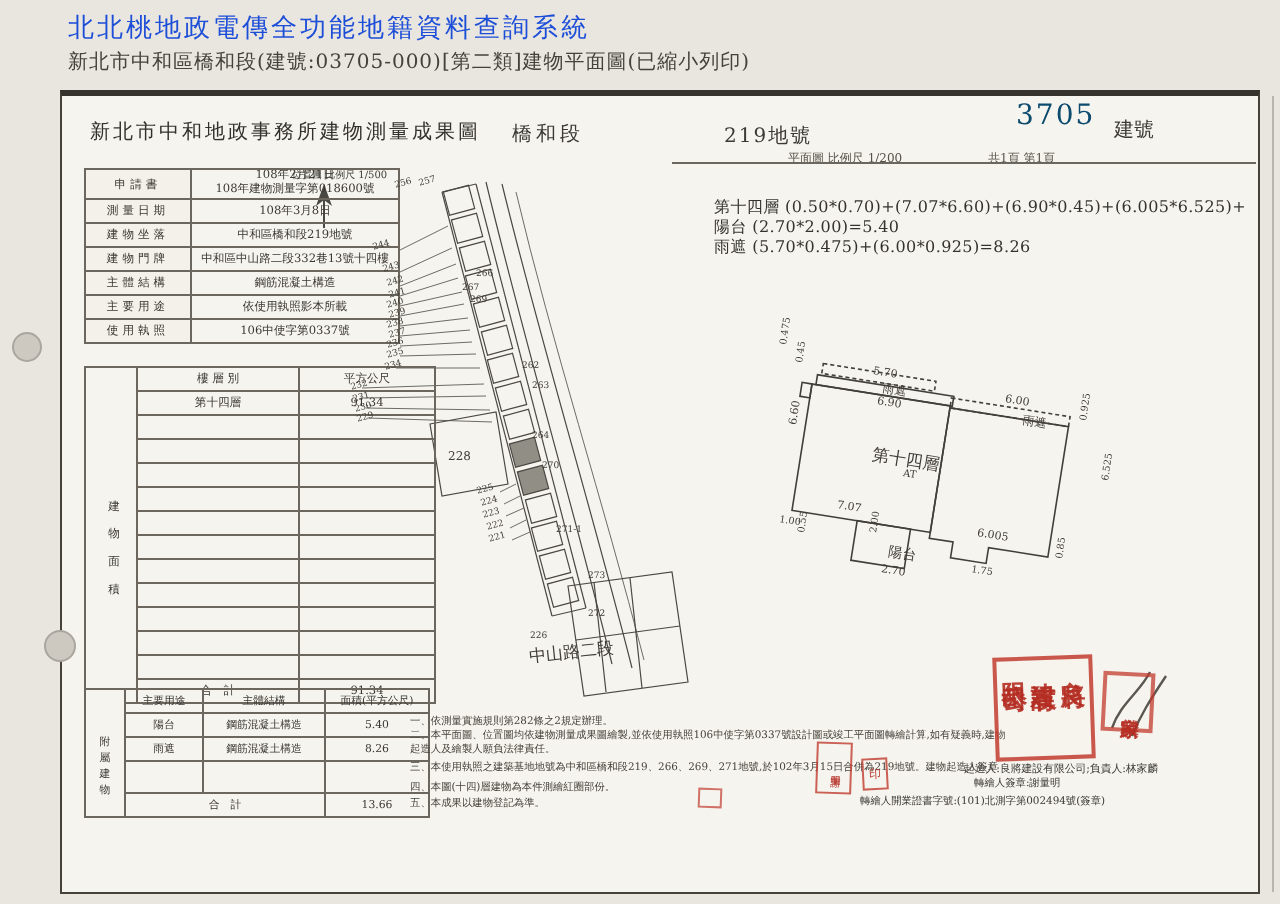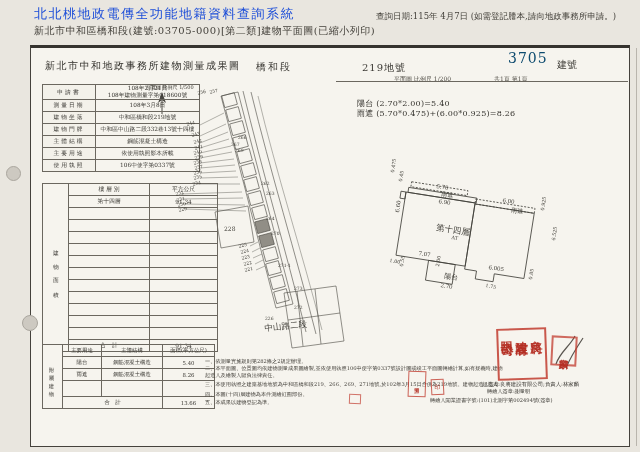--- a/index.html
+++ b/index.html
@@ -76,21 +76,20 @@
   .pl{position:absolute;transform-origin:left top;white-space:nowrap;color:#3f3d37;}
   svg{position:absolute;left:0;top:0;}
 </style>
 </head>
 <body>
 
 <div id="page">
 
   <div class="abs app-title">北北桃地政電傳全功能地籍資料查詢系統</div>
   <div class="abs app-sub">新北市中和區橋和段(建號:03705-000)[第二類]建物平面圖(已縮小列印)</div>
-  <div class="abs query-date">查詢日期:115年 4月7日 (如需登記謄本,請向地政事務所申請。)</div>
 
   <div class="abs doc-box"></div>
   <div class="abs page-edge"></div>
 
   <svg width="640" height="452">
 
     <g stroke="#4a4842" stroke-width="1" fill="none">
       <line x1="162" y1="114" x2="162" y2="96"></line>
       <polygon points="162,92 158,103 162,100 166,103" fill="#4a4842" stroke="none"></polygon>
     </g>
@@ -303,20 +302,21 @@
       <td></td>
     </tr>
     <tr>
       <td colspan="2">合　計</td>
       <td>13.66</td>
     </tr>
   </tbody>
     </table>
 
   <div class="abs formulas">
+    <div>第十四層 (0.50*0.70)+(7.07*6.60)+(6.90*0.45)+(6.005*6.525)+</div>
     <div>陽台 (2.70*2.00)=5.40</div>
     <div>雨遮 (5.70*0.475)+(6.00*0.925)=8.26</div>
   </div>
 
   <div class="note n1">一、依測量實施規則第282條之2規定辦理。</div>
   <div class="note n2">二、本平面圖、位置圖均依建物測量成果圖繪製,並依使用執照106中使字第0337號設計圖或竣工平面圖轉繪計算,如有疑義時,建物起造人及繪製人願負法律責任。</div>
   <div class="note n3">三、本使用執照之建築基地地號為中和區橋和段219、266、269、271地號,於102年3月15日合併為219地號。建物起造人簽章</div>
   <div class="note n4">四、本圖(十四)層建物為本件測繪紅圈部份。</div>
   <div class="note n5">五、本成果以建物登記為準。</div>
 

